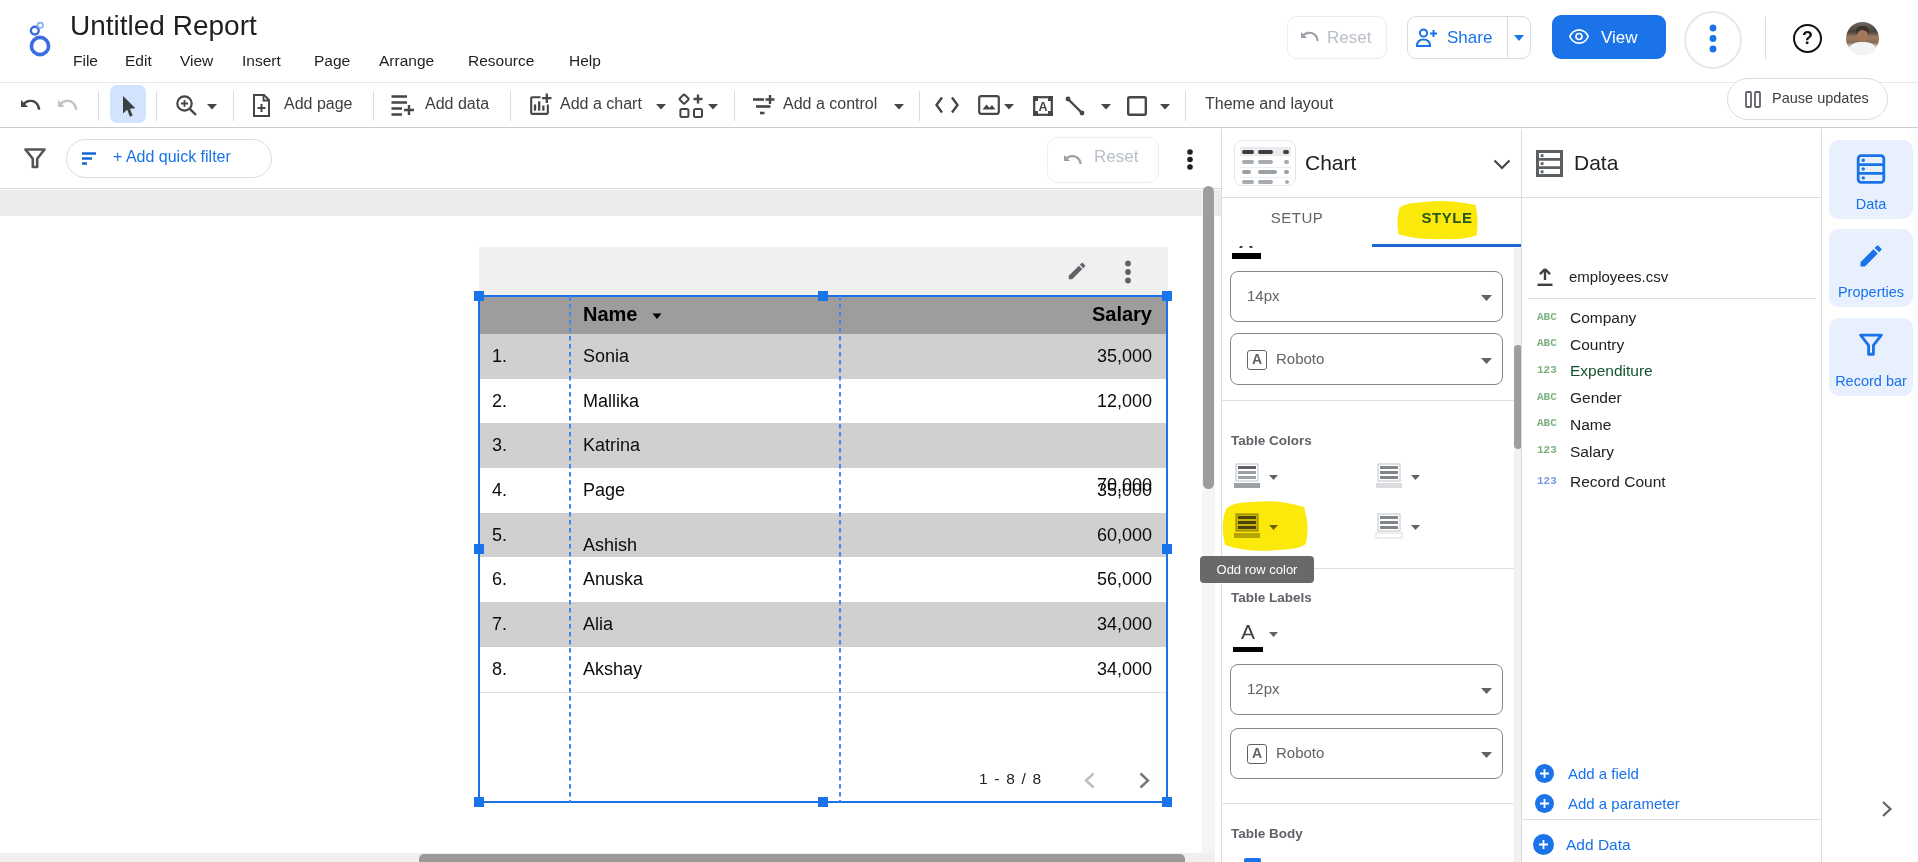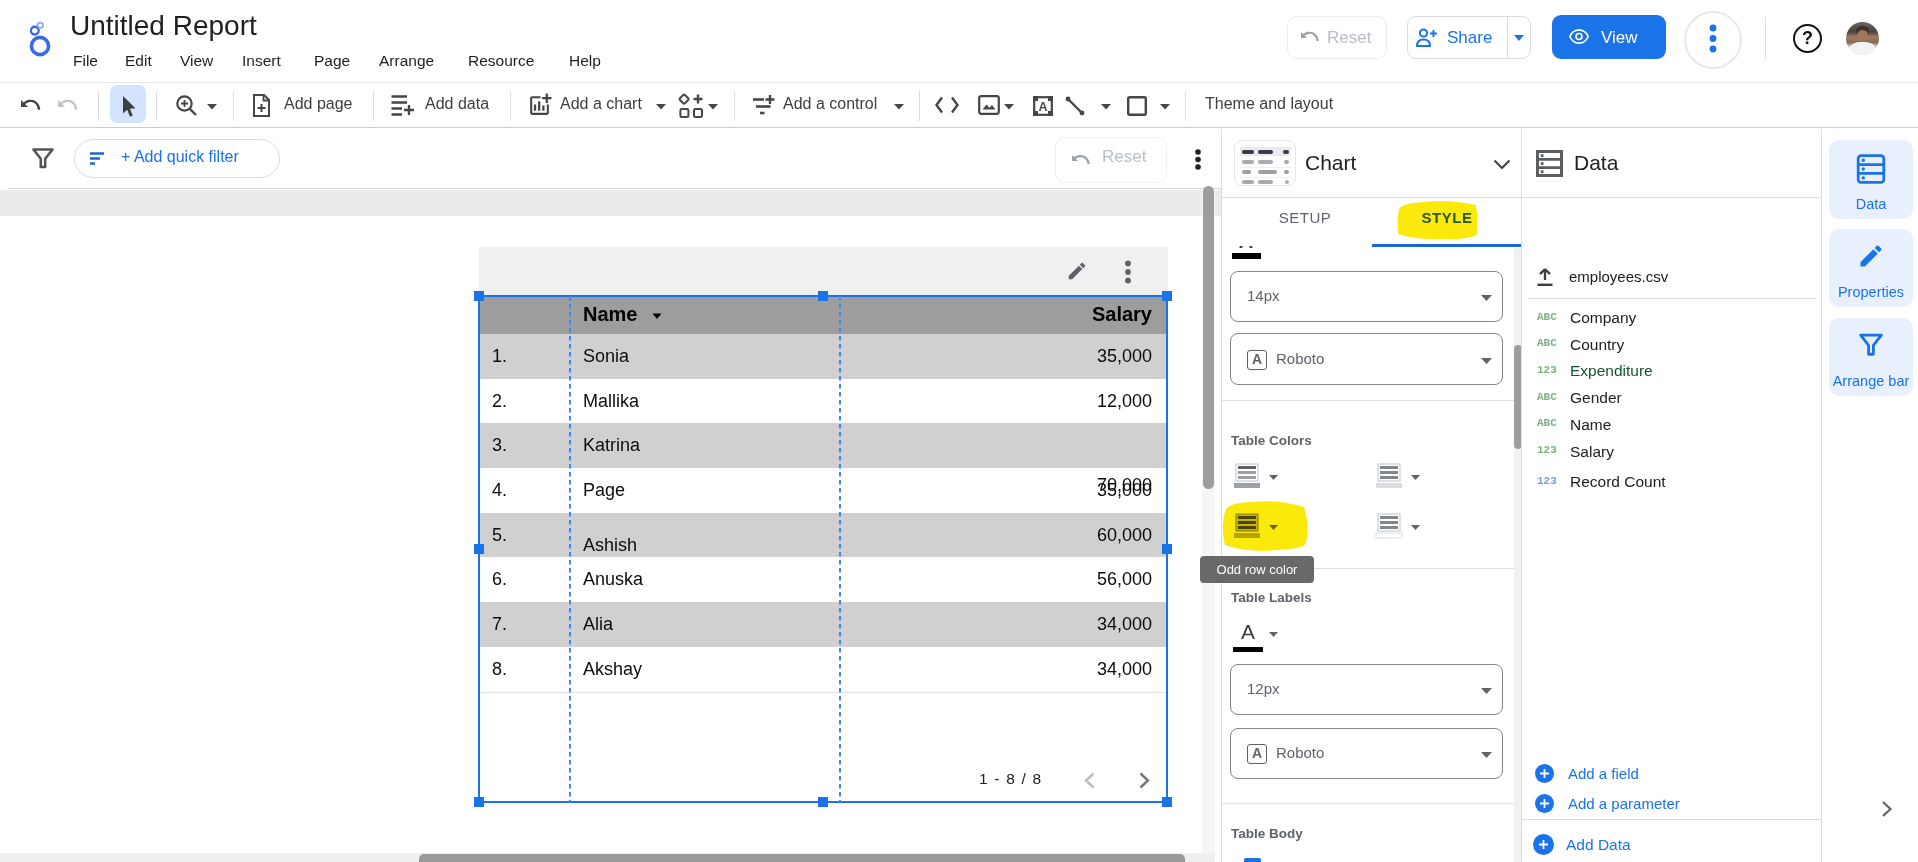--- a/index.html
+++ b/index.html
@@ -186,25 +186,32 @@
 
   <svg class="abs" style="left:1127px;top:13px;" width="20" height="20" viewBox="0 0 20 20">
     <rect x="1.2" y="1.2" width="17.6" height="17.6" rx="1.5" fill="none" stroke="#444746" stroke-width="2.4"></rect>
   </svg>
   <svg class="abs" style="left:1159px;top:20px;" width="12" height="7" viewBox="0 0 12 7">
         <path d="M1 1 L6 6.5 L11 1 Z" fill="#444746"></path>
       </svg>
   <div class="abs" style="left:1185px;top:8px;width:1px;height:30px;background:#dadce0;"></div>
   <div class="abs" style="left:1205px;top:12px;font-size:16px;color:#3c4043;">Theme and layout</div>
 
+  <div class="abs" style="left:1727px;top:-5px;width:161px;height:42px;border:1px solid #dadce0;border-radius:21px;background:#fff;">
+    <svg class="abs" style="left:17px;top:12px;" width="16" height="17" viewBox="0 0 16 17">
+      <rect x="1" y="1" width="5" height="15" rx="1" fill="none" stroke="#5f6368" stroke-width="1.8"></rect>
+      <rect x="10" y="1" width="5" height="15" rx="1" fill="none" stroke="#5f6368" stroke-width="1.8"></rect>
+    </svg>
+    <div class="abs" style="left:44px;top:11px;font-size:14.5px;color:#3c4043;">Pause updates</div>
+  </div>
 </div>
 
 <div class="abs" id="canvas" style="left:0;top:130px;width:1221px;height:732px;background:#fff;overflow:hidden;">
 
-  <div class="abs" style="left:8px;top:0;width:1221px;height:59px;background:#fff;border-bottom:1px solid #d4d7dc;padding-left:22px;">
+  <div class="abs" style="left:0;top:0;width:1221px;height:59px;background:#fff;border-bottom:1px solid #d4d7dc;padding-left:22px;">
     <svg class="abs" style="left:24px;top:18px;" width="22" height="21" viewBox="0 0 22 21">
       <path d="M1.5 1.5 L20.5 1.5 L13.2 10.8 L13.2 19 L8.8 19 L8.8 10.8 Z" fill="none" stroke="#52565a" stroke-width="2.6" stroke-linejoin="round"></path>
     </svg>
     <div class="abs" style="left:66px;top:9px;width:206px;height:39px;border:1px solid #dadce0;border-radius:20px;">
       <svg class="abs" style="left:15px;top:12px;" width="20" height="14" viewBox="0 0 20 14">
         <path d="M0 1.5 L14 1.5 M0 6.5 L10 6.5 M0 11.5 L5 11.5" stroke="#1967d2" stroke-width="2.4"></path>
       </svg>
       <div class="abs" style="left:46px;top:8px;font-size:16px;color:#1a73e8;">+ Add quick filter</div>
     </div>
 
@@ -325,21 +332,21 @@
     <div class="abs" style="left:7px;top:38.5px;width:12px;height:4px;background:#a5abb0;border-radius:2px;"></div>
     <div class="abs" style="left:23px;top:38.5px;width:15px;height:4px;background:#a5abb0;border-radius:2px;"></div>
     <div class="abs" style="left:50px;top:38.5px;width:4px;height:4px;background:#a5abb0;border-radius:2px;"></div>
   </div>
   <div class="abs" style="left:83px;top:22px;font-size:21px;color:#202124;">Chart</div>
   <svg class="abs" style="left:271px;top:30px;" width="18" height="11" viewBox="0 0 18 11">
         <path d="M1.5 1.5 L9 9 L16.5 1.5" fill="none" stroke="#444746" stroke-width="2.2"></path>
       </svg>
   <div class="abs" style="left:0;top:68px;width:300px;height:1px;background:#dadce0;"></div>
 
-  <div class="abs" style="left:8px;top:80px;width:150px;height:26px;font-size:15px;color:#5f6368;letter-spacing:0.5px;text-align:center;">SETUP</div>
+  <div class="abs" style="left:0;top:80px;width:150px;height:26px;font-size:15px;color:#5f6368;letter-spacing:0.5px;text-align:center;">SETUP</div>
   <svg class="abs" style="left:171px;top:69px;" width="88" height="46" viewBox="0 0 82 46" preserveAspectRatio="none">
     <path d="M6 10 Q3 22 5 36 Q20 42 45 41 Q70 42 78 37 Q80 20 77 7 Q50 1 30 4 Q10 5 6 10 Z" fill="#fae800" opacity="0.96"></path>
   </svg>
   <div class="abs" style="left:150px;top:80px;width:150px;height:26px;font-size:15px;color:#29551e;font-weight:700;letter-spacing:0.5px;text-align:center;">STYLE</div>
   <div class="abs" style="left:150px;top:115px;width:150px;height:3px;background:#1967d2;"></div>
 
   <div class="abs" style="left:9px;top:117px;width:30px;height:7px;overflow:hidden;">
     <div class="abs" style="left:0;top:-16px;width:30px;font-size:20px;font-weight:700;color:#3c4043;text-align:center;">A</div>
   </div>
   <div class="abs" style="left:10px;top:124px;width:29px;height:6px;background:#000;"></div>
@@ -510,21 +517,21 @@
     <svg class="abs" style="left:28px;top:13px;" width="28" height="28" viewBox="0 0 24 24">
       <path d="M3 17.25V21h3.75L17.81 9.94l-3.75-3.75L3 17.25zM20.71 7.04c.39-.39.39-1.02 0-1.41l-2.34-2.34a.996.996 0 0 0-1.41 0l-1.83 1.83 3.75 3.75 1.83-1.83z" fill="#1a73e8"></path>
     </svg>
     <div class="abs" style="left:0;top:55px;width:84px;font-size:14.5px;color:#1a73e8;text-align:center;">Properties</div>
   </div>
 
   <div class="abs" style="left:7px;top:189px;width:84px;height:78px;background:#e8f0fe;border-radius:10px;">
     <svg class="abs" style="left:30px;top:15px;" width="24" height="24" viewBox="0 0 22 21">
       <path d="M1.5 1.5 L20.5 1.5 L13.2 10.8 L13.2 19 L8.8 19 L8.8 10.8 Z" fill="none" stroke="#1a73e8" stroke-width="2.6" stroke-linejoin="round"></path>
     </svg>
-    <div class="abs" style="left:0;top:55px;width:84px;font-size:14.5px;color:#1a73e8;text-align:center;">Arrange bar</div>
+    <div class="abs" style="left:0;top:55px;width:84px;font-size:14.5px;color:#1a73e8;text-align:center;">Record bar</div>
   </div>
 
   <svg class="abs" style="left:57px;top:671px;" width="15" height="18" viewBox="0 0 15 18">
         <path d="M4 2 L11.5 9 L4 16" fill="none" stroke="#5f6368" stroke-width="2.2"></path>
       </svg>
 </div>
 
 </div>
 
 </body></html>

